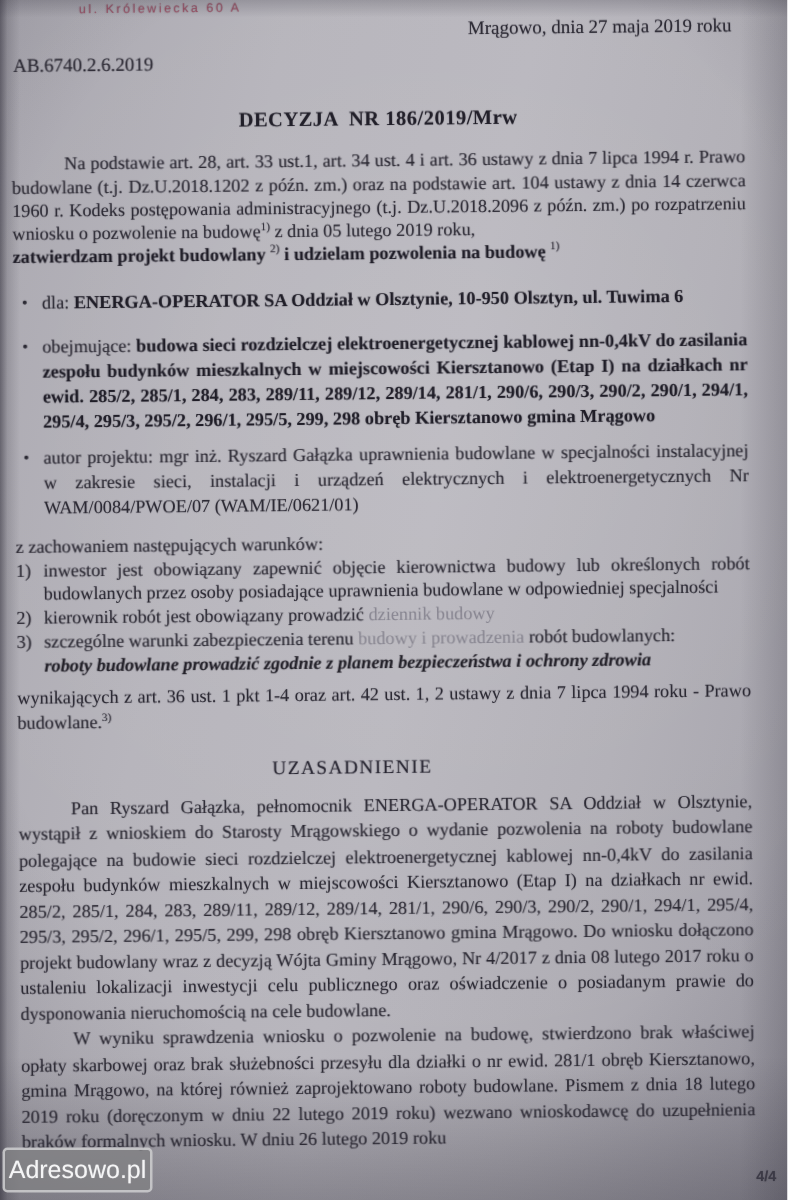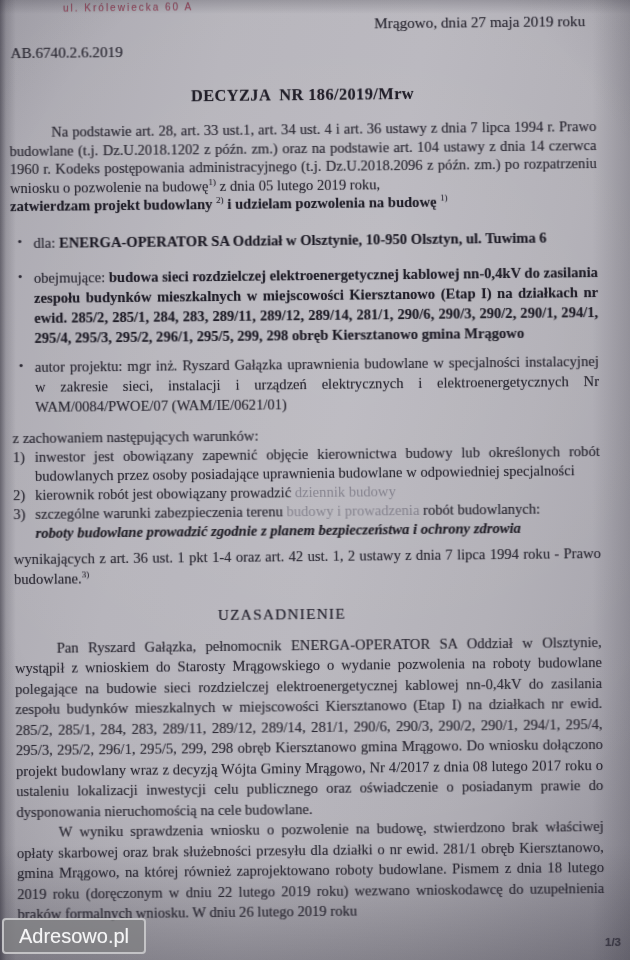--- a/index.html
+++ b/index.html
@@ -75,21 +75,21 @@
 
   .uz-heading {
     margin-top: 17px; text-align: center; position: relative; left: -26px;
     font-size: 15.4px; letter-spacing: 1.2px; line-height: 22px; color: #262430;
   }
   .uz-p { text-align: justify; text-indent: 42px; line-height: 20.5px; }
   .uz-p1 { margin-top: 10px; }
 
   .watermark {
     position: absolute; left: 2px; top: 918px; z-index: 8;
-    width: 144px; height: 36px;
+    width: 120px; height: 36px;
     background: rgba(128,128,131,0.78);
     border: 2px solid rgba(218,218,220,0.75);
     border-radius: 4px;
     display: flex; align-items: center; justify-content: center;
     font-family: "Liberation Sans", "DejaVu Sans", sans-serif;
     font-size: 20px; color: #f5f5f6;
     text-shadow: 0 0 1px rgba(255,255,255,0.4);
   }
 
   .page-num {
@@ -146,17 +146,17 @@
     <div class="uz-heading">UZASADNIENIE</div>
 
     <p class="uz-p uz-p1">Pan Ryszard Gałązka, pełnomocnik ENERGA-OPERATOR SA Oddział w Olsztynie, wystąpił z wnioskiem do Starosty Mrągowskiego o wydanie pozwolenia na roboty budowlane polegające na budowie sieci rozdzielczej elektroenergetycznej kablowej nn-0,4kV do zasilania zespołu budynków mieszkalnych w miejscowości Kiersztanowo (Etap I) na działkach nr ewid. 285/2, 285/1, 284, 283, 289/11, 289/12, 289/14, 281/1, 290/6, 290/3, 290/2, 290/1, 294/1, 295/4, 295/3, 295/2, 296/1, 295/5, 299, 298 obręb Kiersztanowo gmina Mrągowo. Do wniosku dołączono projekt budowlany wraz z decyzją Wójta Gminy Mrągowo, Nr 4/2017 z dnia 08 lutego 2017 roku o ustaleniu lokalizacji inwestycji celu publicznego oraz oświadczenie o posiadanym prawie do dysponowania nieruchomością na cele budowlane.</p>
 
     <p class="uz-p">W wyniku sprawdzenia wniosku o pozwolenie na budowę, stwierdzono brak właściwej opłaty skarbowej oraz brak służebności przesyłu dla działki o nr ewid. 281/1 obręb Kiersztanowo, gmina Mrągowo, na której również zaprojektowano roboty budowlane. Pismem z dnia 18 lutego 2019 roku (doręczonym w dniu 22 lutego 2019 roku) wezwano wnioskodawcę do uzupełnienia braków formalnych wniosku. W dniu 26 lutego 2019 roku</p>
 
   </div>
 
   <div class="watermark">Adresowo.pl</div>
 
-  <div class="page-num">1/3</div>
+  <div class="page-num">4/4</div>
 
   <div class="vignette"></div>
 
 </div>
 
 </body></html>

